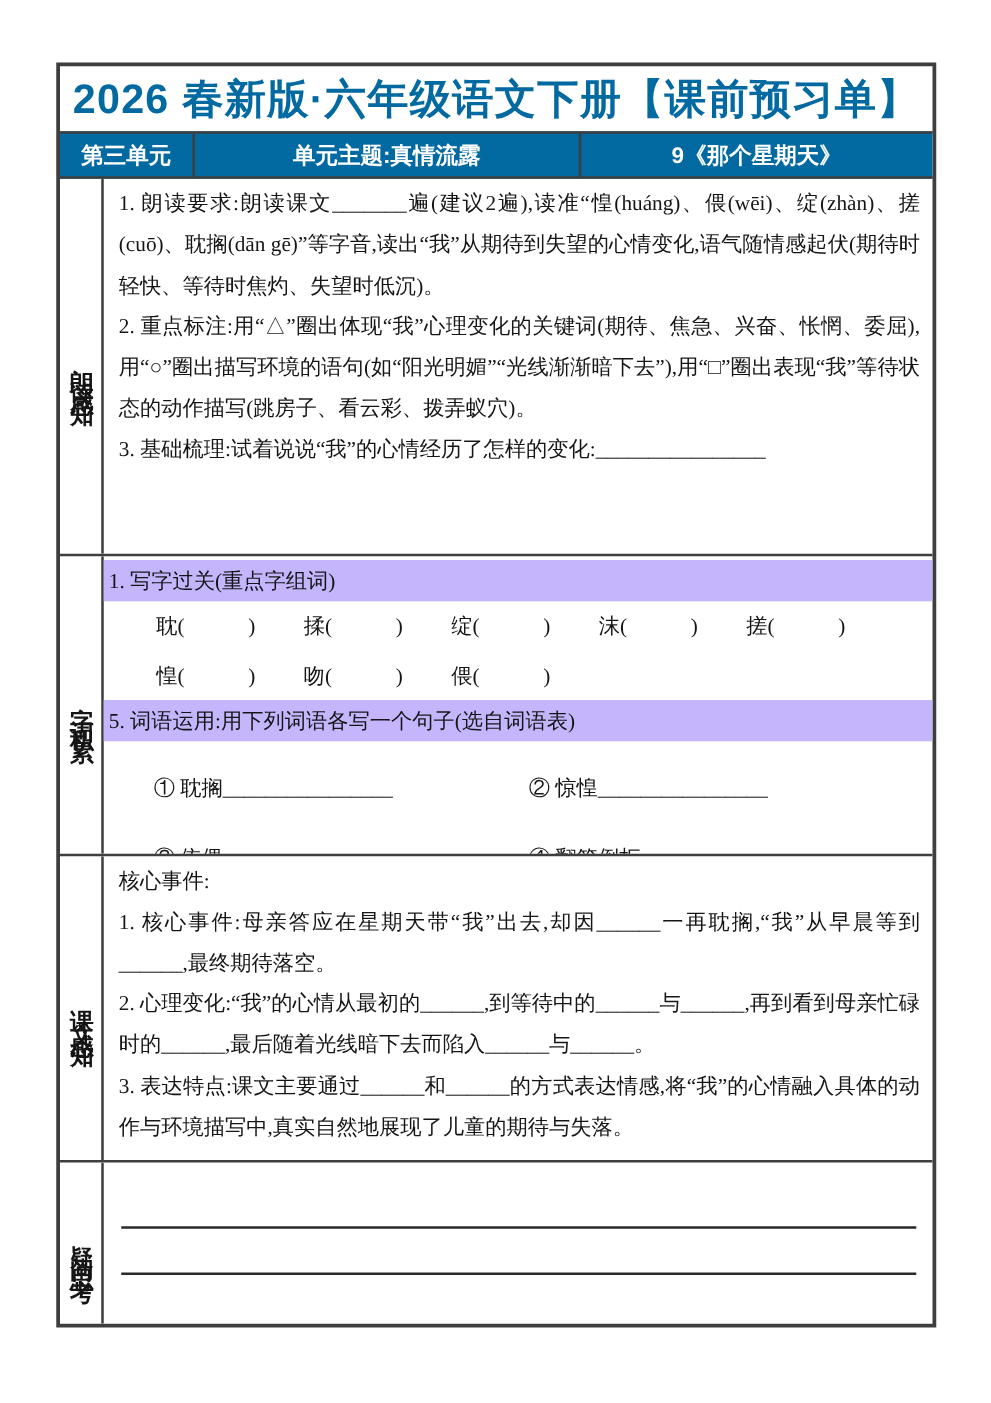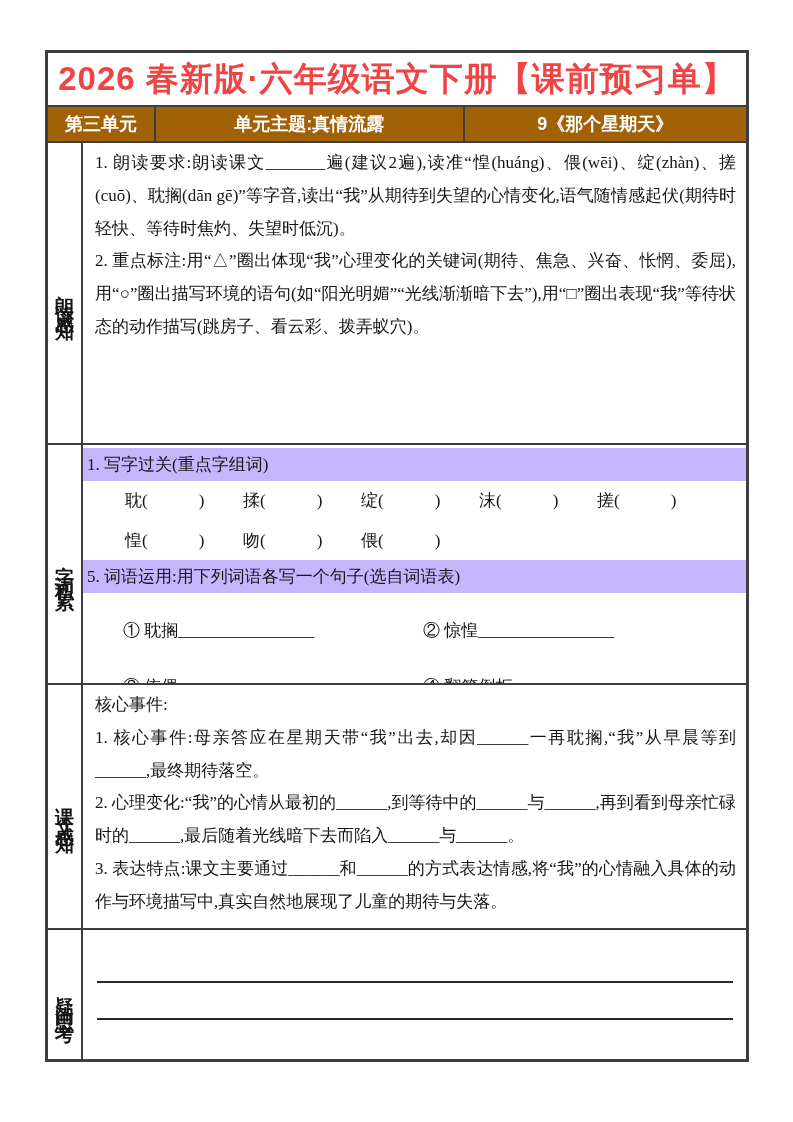--- a/index.html
+++ b/index.html
@@ -9,25 +9,25 @@
   }
   .sheet {
     position:absolute; left:45px; top:50px; width:704px; height:1012px;
     border:3px solid #3e3e3e; background:#fff;
     display:flex; flex-direction:column;
   }
   .title-row {
     height:52px; flex:0 0 52px;
     display:flex; align-items:center; justify-content:center;
     font-family:"Liberation Sans", sans-serif; font-weight:bold;
-    font-size:33px; color:#ef4444; letter-spacing:1px; white-space:nowrap;
+    font-size:33px; color:#0369a1; letter-spacing:1px; white-space:nowrap;
   }
   .unit-row {
     flex:0 0 38px; display:flex;
-    background:#a16207;
+    background:#0369a1;
     border-top:2px solid #3e3e3e; border-bottom:2px solid #3e3e3e;
     font-family:"Liberation Sans", sans-serif; font-weight:bold;
     font-size:18px; color:#ffffff;
   }
   .unit-cell { display:flex; align-items:center; justify-content:center; }
   .unit-cell + .unit-cell { border-left:2px solid #3e3e3e; }
   .u1 { width:15.2%; } .u2 { width:44.2%; } .u3 { flex:1; }
 
   .section { display:flex; border-bottom:2px solid #3e3e3e; overflow:hidden; }
   .section.last { border-bottom:none; }
@@ -67,20 +67,21 @@
     <div class="unit-cell u1">第三单元</div>
     <div class="unit-cell u2">单元主题:真情流露</div>
     <div class="unit-cell u3">9《那个星期天》</div>
   </div>
 
   <div class="section s1">
     <div class="label-col">朗读感知</div>
     <div class="content">
       <p>1. 朗读要求:朗读课文_______遍(建议2遍),读准“惶(huáng)、偎(wēi)、绽(zhàn)、搓(cuō)、耽搁(dān gē)”等字音,读出“我”从期待到失望的心情变化,语气随情感起伏(期待时轻快、等待时焦灼、失望时低沉)。</p>
       <p>2. 重点标注:用“△”圈出体现“我”心理变化的关键词(期待、焦急、兴奋、怅惘、委屈),用“○”圈出描写环境的语句(如“阳光明媚”“光线渐渐暗下去”),用“□”圈出表现“我”等待状态的动作描写(跳房子、看云彩、拨弄蚁穴)。</p>
+      <p>3. 基础梳理:试着说说“我”的心情经历了怎样的变化:________________</p>
     </div>
   </div>
 
   <div class="section s2">
     <div class="label-col">字词积累</div>
     <div class="content">
       <div class="gray-bar">1. 写字过关(重点字组词)</div>
       <div class="char-row">
         <span class="char-item">耽(　　　)</span><span class="char-item">揉(　　　)</span><span class="char-item">绽(　　　)</span><span class="char-item">沫(　　　)</span><span class="char-item">搓(　　　)</span>
       </div>

